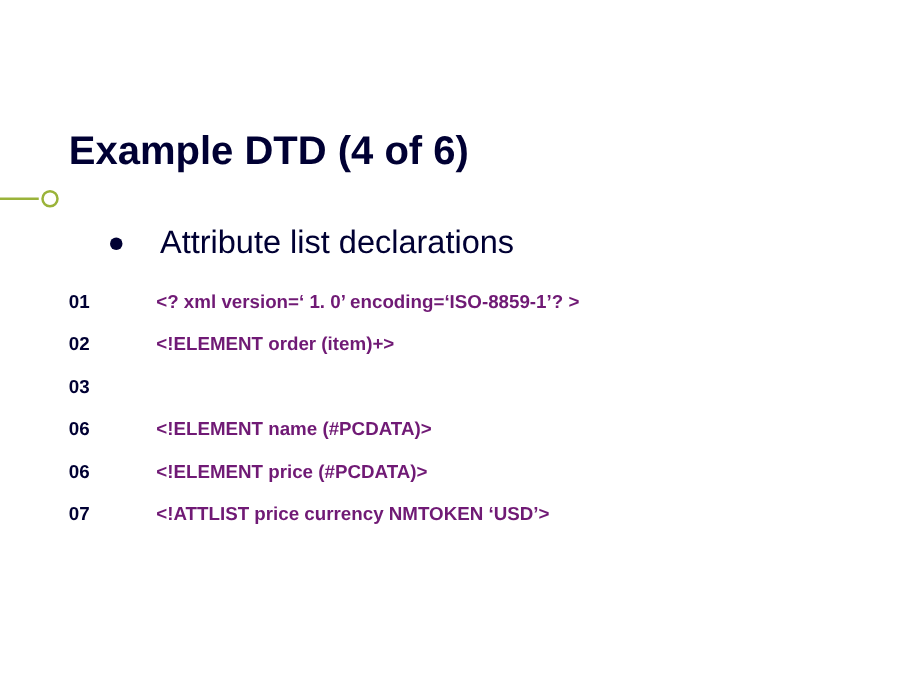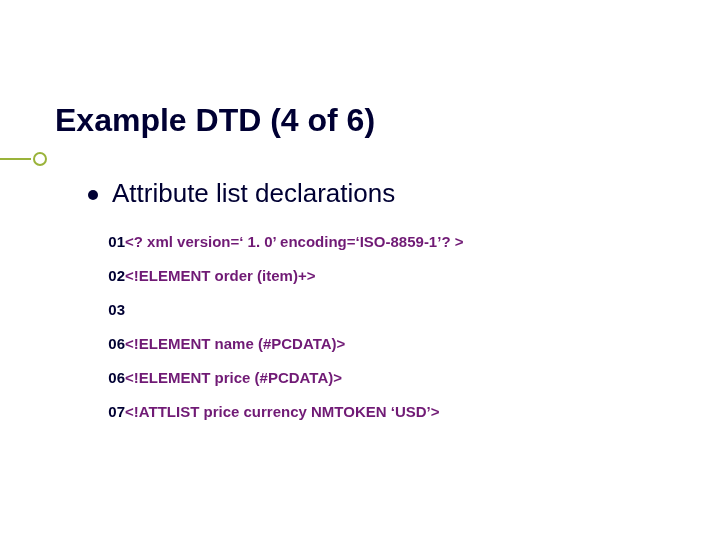--- a/index.html
+++ b/index.html
@@ -26,39 +26,39 @@
     font-size: 32px;
     font-weight: bold;
     color: #000033;
   }
   .subtitle-row {
     position: absolute;
     left: 88px;
     top: 178px;
     display: flex;
     align-items: center;
+    gap: 16px;
   }
   .bullet-dot {
     width: 10px;
     height: 10px;
     border-radius: 50%;
     background: #000033;
     margin-right: 14px;
     margin-top: 2px;
   }
   .subtitle-text {
     font-size: 26px;
     color: #000033;
   }
   .code-table {
     position: absolute;
     left: 55px;
     top: 225px;
     width: 610px;
-    text-align: right;
   }
   .code-row {
     display: flex;
     align-items: flex-start;
     padding: 8px 0 9px 0;
   }
   .line-num {
     width: 70px;
     font-size: 15px;
     font-weight: bold;

